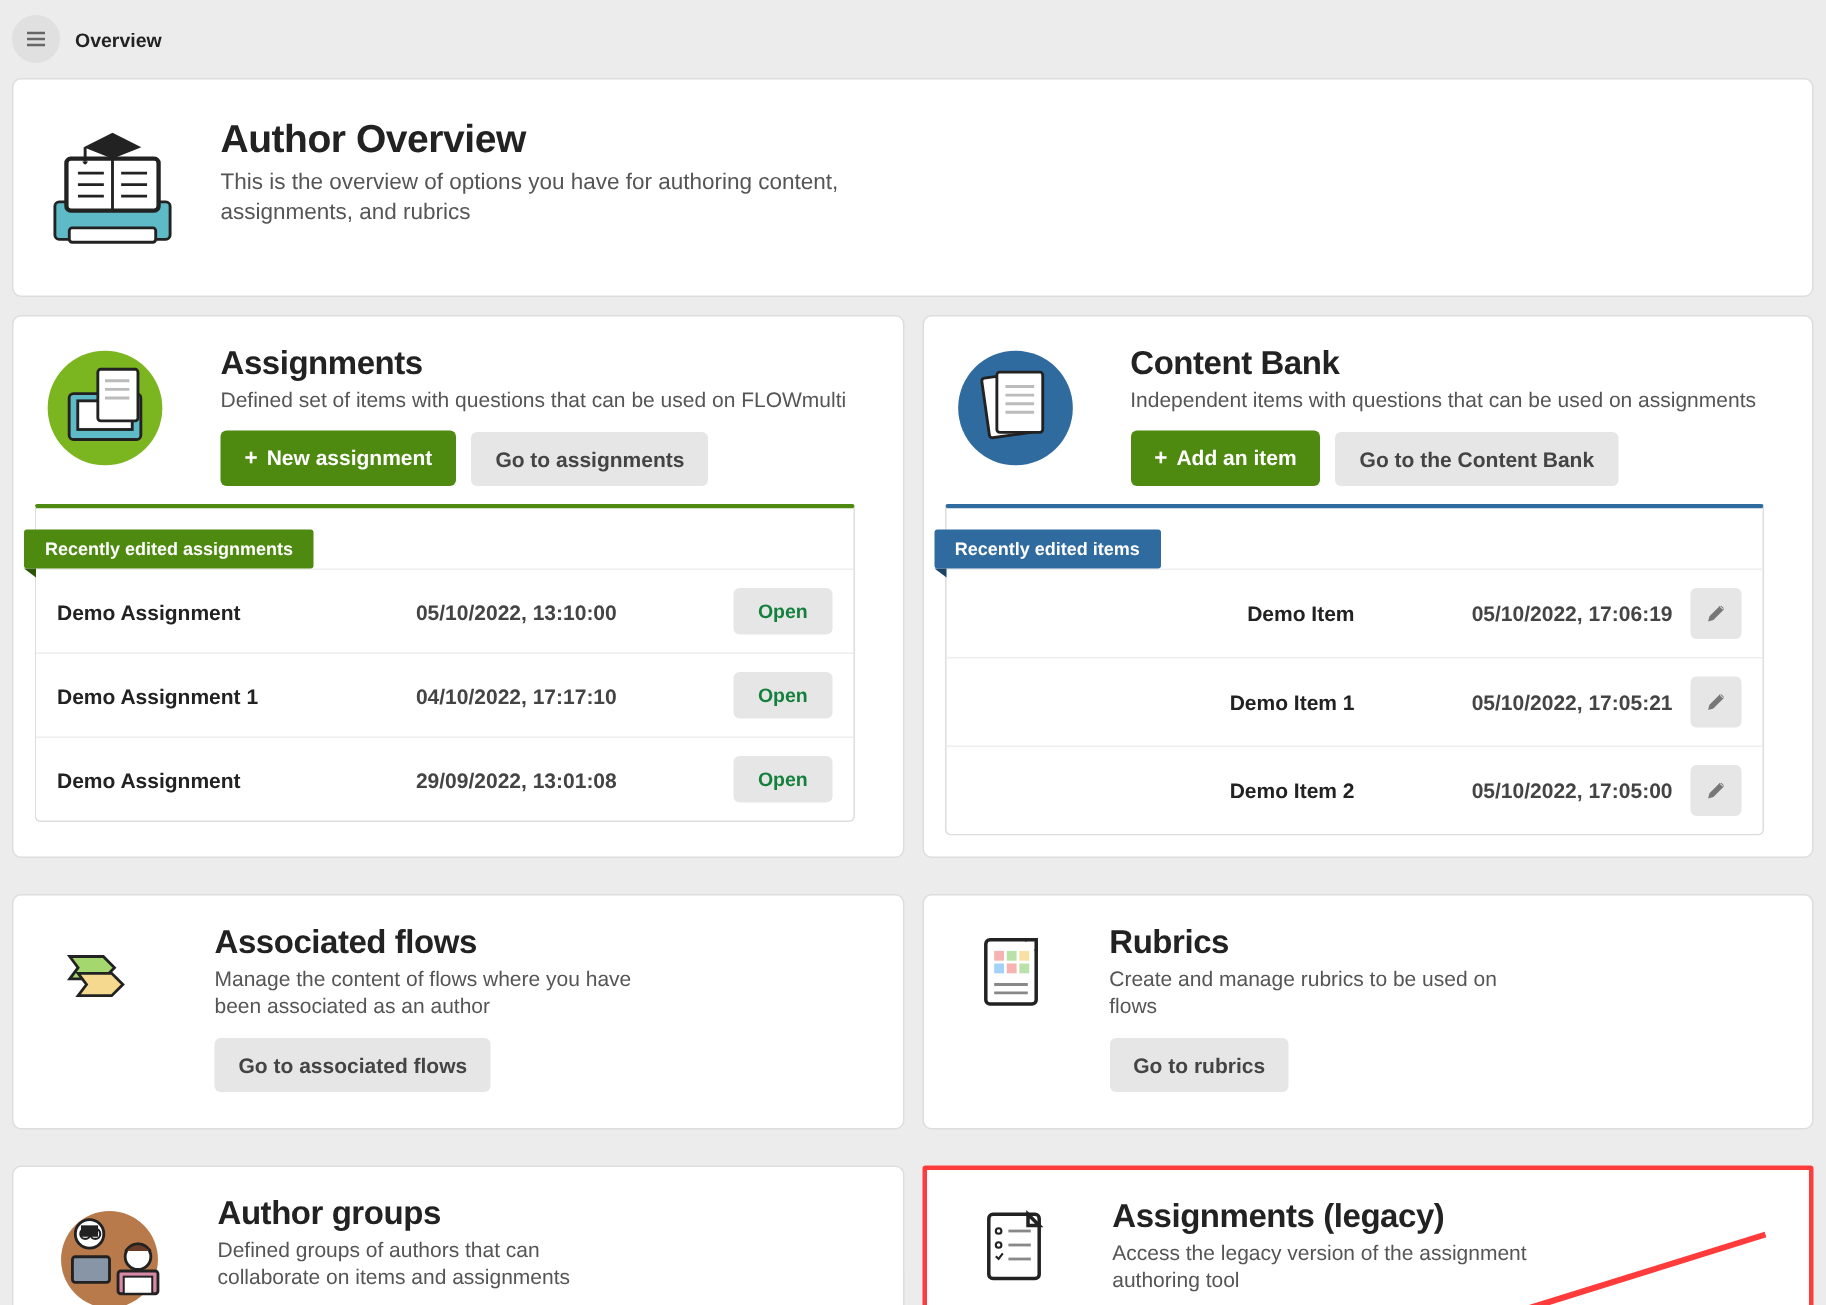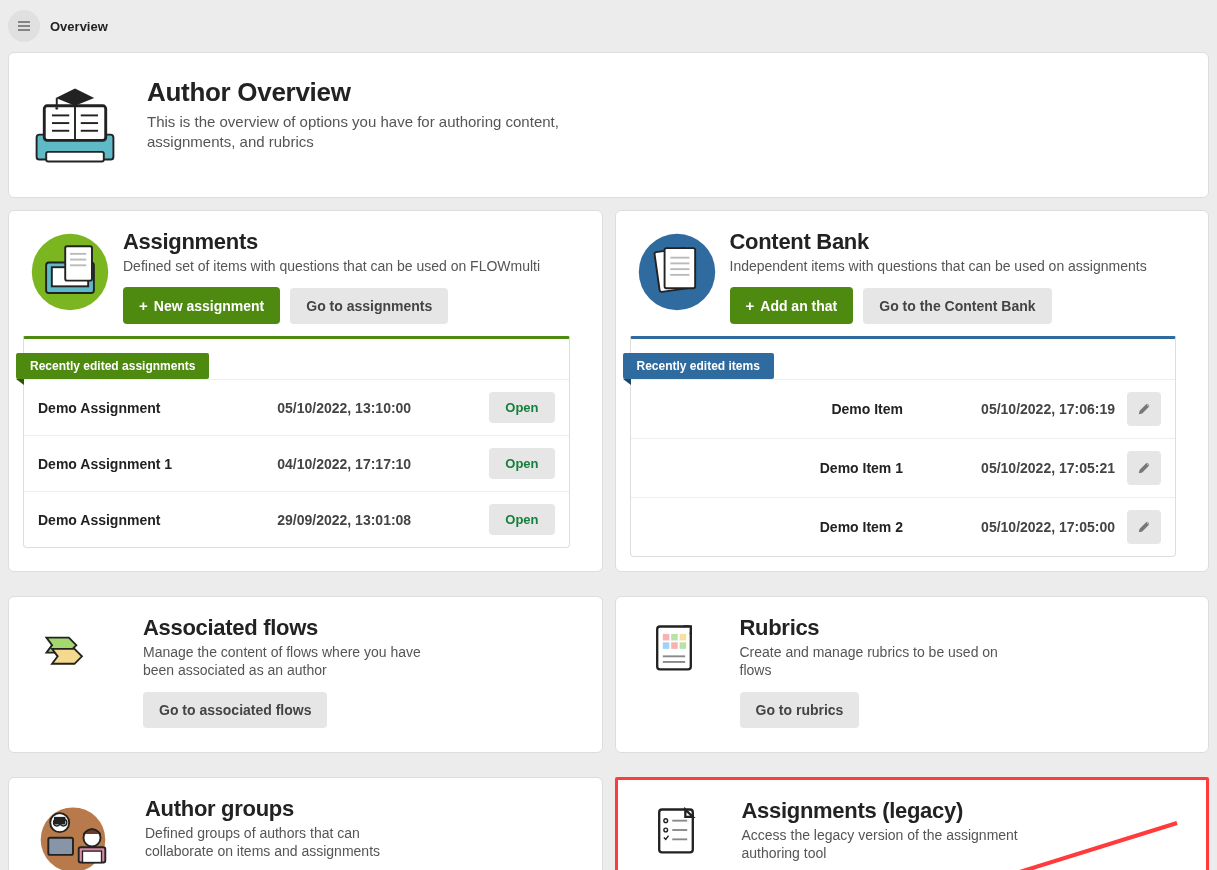--- a/index.html
+++ b/index.html
@@ -42,21 +42,21 @@
   .hero-title { font-size: 26px; font-weight: 800; margin-bottom: 4px; letter-spacing: -0.3px;}
   .hero-sub { color: #555; font-size: 15px; max-width: 460px; line-height: 1.35; }
   .row2 {
     display: grid;
     grid-template-columns: 1fr 1fr;
     gap: 12px;
     margin-bottom: 12px;
   }
   .section-head {
     display: flex;
-    gap: 8px;
+    gap: 32px;
     padding: 18px 20px 12px 18px;
     align-items: flex-start;
   }
   .sec-icon { width: 88px; height: 88px; flex-shrink: 0; }
   .sec-icon-sm { width: 56px; height: 56px; flex-shrink: 0; margin-top:4px;}
   .sec-title { font-size: 22px; font-weight: 800; margin-bottom: 2px; letter-spacing: -0.3px;}
   .sec-sub { color: #555; font-size: 14px; margin-bottom: 12px; max-width: 460px; line-height: 1.3;}
   .btn-row { display: flex; gap: 10px; flex-wrap: wrap; align-items: center;}
   .btn {
     border: none;
@@ -234,21 +234,21 @@
             <line x1="38" y1="36" x2="58" y2="36" stroke="#bbb" stroke-width="2"></line>
             <line x1="38" y1="42" x2="58" y2="42" stroke="#bbb" stroke-width="2"></line>
             <line x1="38" y1="48" x2="58" y2="48" stroke="#bbb" stroke-width="2"></line>
           </svg>
         </div>
         <div style="flex:1">
           <div class="sec-title">Content Bank</div>
           <div class="sec-sub">Independent items with questions that can be used on assignments</div>
           <div class="btn-row">
             <button class="btn btn-green">
-              <span class="btn-plus">+</span><span>Add an that</span>
+              <span class="btn-plus">+</span><span>Add an item</span>
             </button>
             <button class="btn btn-grey">Go to the Content Bank</button>
           </div>
         </div>
       </div>
       <div class="list-wrap blue">
         <div class="ribbon blue">Recently edited items</div>
         <div class="list-row">
           <div class="col-name">Demo Item</div>
           <div class="col-date">05/10/2022, 17:06:19</div>

